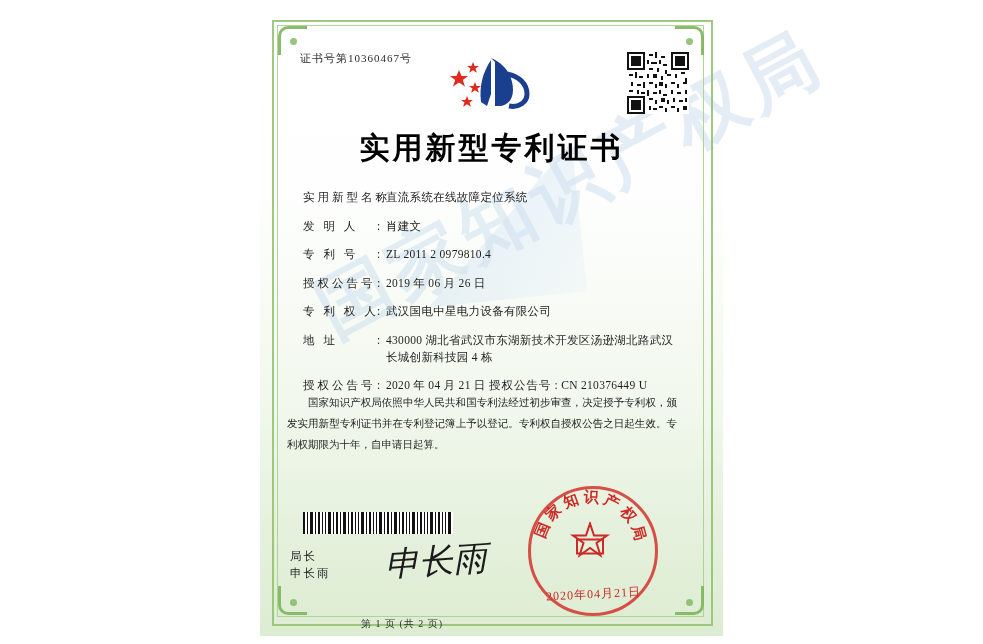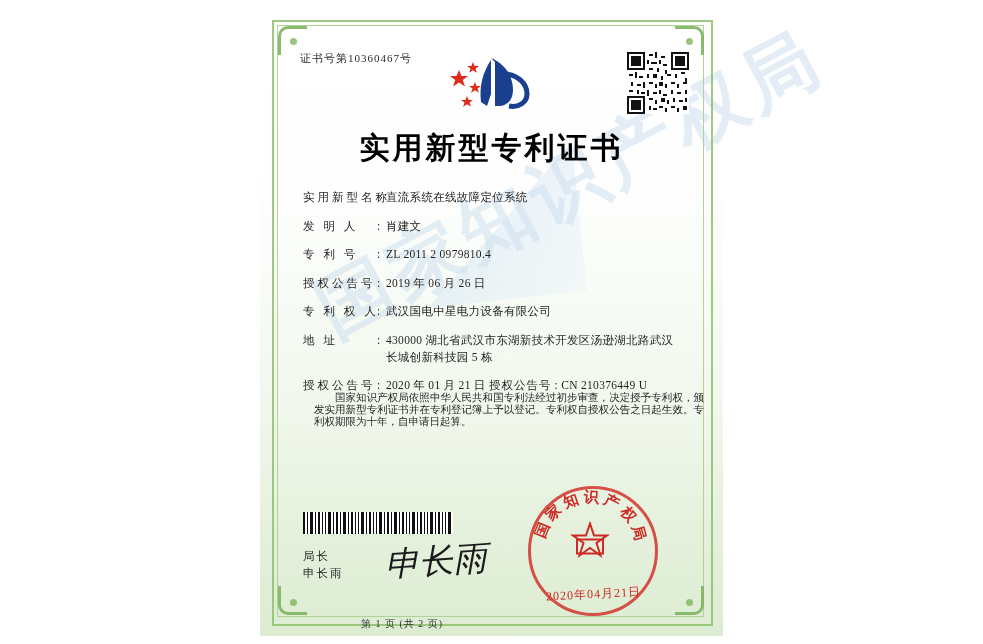--- a/index.html
+++ b/index.html
@@ -178,46 +178,46 @@
     display: block;
     margin-top: 2px;
   }
   .inline-extra-label {
     letter-spacing: 1px;
   }
 
   
   .paragraphs {
     position: absolute;
-    left: 314px;
+    left: 287px;
     top: 392px;
     width: 390px;
     font-size: 10.5px;
-    line-height: 12px;
+    line-height: 21px;
     color: #242424;
     text-align: justify;
   }
   .paragraphs p {
     margin: 0 0 8px 0;
     text-indent: 21px;
   }
 
   
   .barcode {
     position: absolute;
     left: 303px;
     top: 512px;
     width: 150px;
     height: 22px;
   }
 
   
   .footer-left {
     position: absolute;
-    left: 303px;
+    left: 290px;
     top: 548px;
     font-size: 11.5px;
     line-height: 17px;
     color: #1f1f1f;
     letter-spacing: 2px;
   }
   .signature {
     position: absolute;
     left: 385px;
     top: 538px;
@@ -413,29 +413,29 @@
       <div class="field-label">专 利 权 人</div>
       <div class="field-colon">:</div>
       <div class="field-value">武汉国电中星电力设备有限公司</div>
     </div>
 
     <div class="field-row">
       <div class="field-label">地 址</div>
       <div class="field-colon">:</div>
       <div class="field-value">
         <span>430000 湖北省武汉市东湖新技术开发区汤逊湖北路武汉</span>
-        <span class="line2">长城创新科技园 5 栋</span>
+        <span class="line2">长城创新科技园 4 栋</span>
       </div>
     </div>
 
     <div class="field-row">
       <div class="field-label">授权公告号</div>
       <div class="field-colon">:</div>
       <div class="field-value">
-        <span>2020 年 01 月 21 日</span>
+        <span>2020 年 04 月 21 日</span>
         <span class="inline-extra-label">授权公告号</span>
         <span>:</span>
         <span>CN 210376449 U</span>
       </div>
     </div>
 
   </div>
 
   <div class="paragraphs">
     <p>国家知识产权局依照中华人民共和国专利法经过初步审查，决定授予专利权，颁发实用新型专利证书并在专利登记簿上予以登记。专利权自授权公告之日起生效。专利权期限为十年，自申请日起算。</p>

